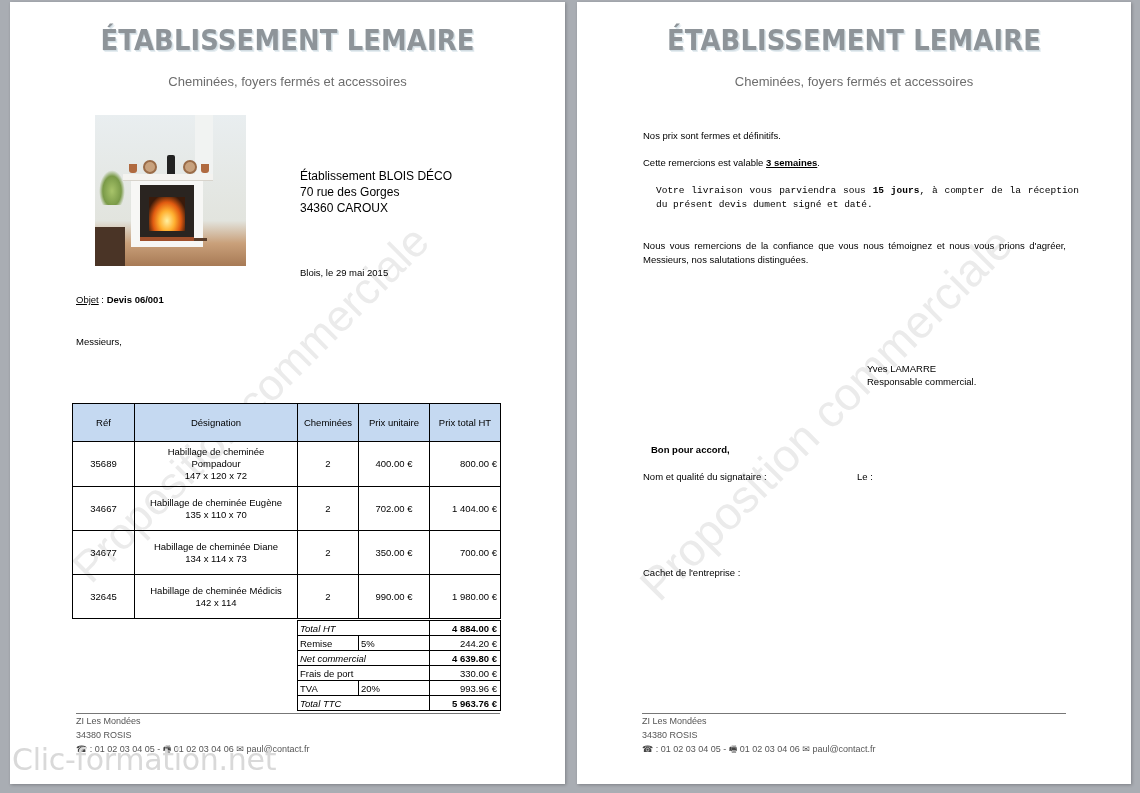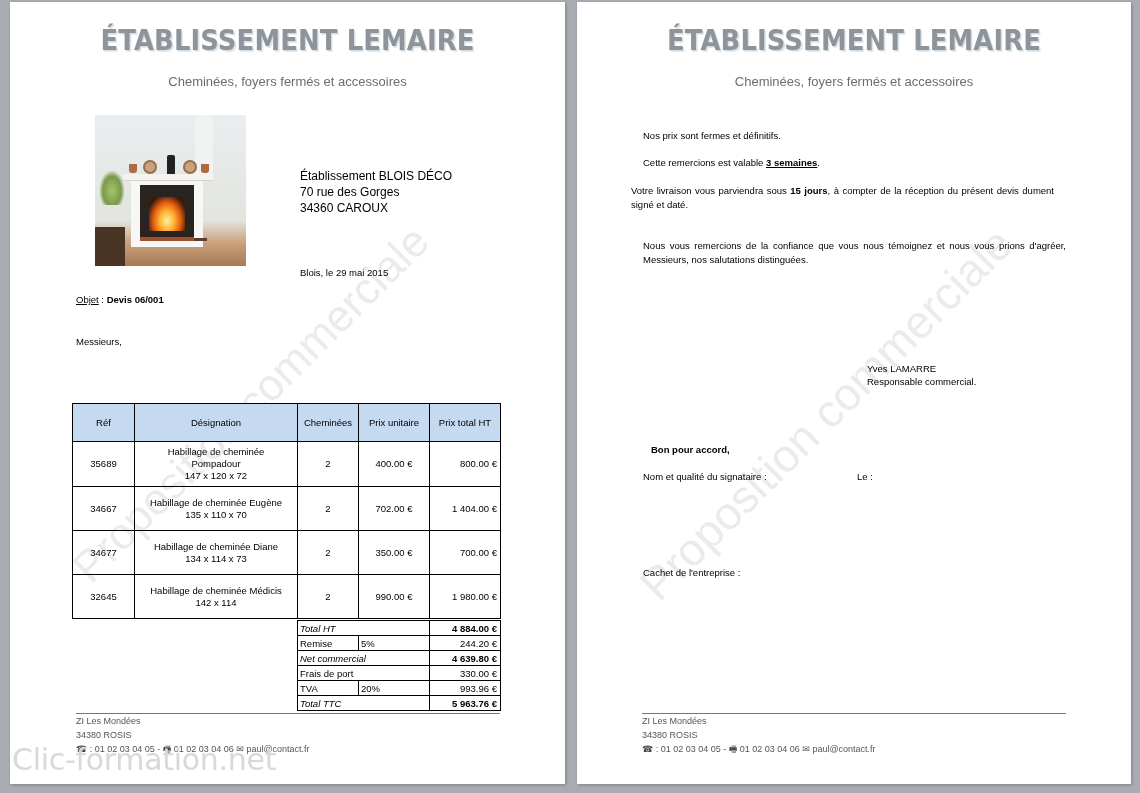--- a/index.html
+++ b/index.html
@@ -240,21 +240,21 @@
 
   <div class="title">ÉTABLISSEMENT LEMAIRE</div>
   <div class="subtitle">Cheminées, foyers fermés et accessoires</div>
 
   <div class="abs small" style="left:66px; top:128px;">Nos prix sont fermes et définitifs.</div>
 
   <div class="abs small" style="left:66px; top:155px;">
     <span>Cette remercions est valable </span><b><u>3 semaines</u></b><span>.</span>
   </div>
 
-  <div class="abs small justify" style="left:54px; top:182px; width:423px; line-height:14px;">
+  <div class="abs small justify" style="left:79px; top:182px; width:423px; line-height:14px;font-family:Liberation Mono, monospace;">
     <span>Votre livraison vous parviendra sous </span><b>15 jours</b><span>, à compter de la réception du présent devis dument signé et daté.</span>
   </div>
 
   <div class="abs small justify" style="left:66px; top:237px; width:423px; line-height:14px;">Nous vous remercions de la confiance que vous nous témoignez et nous vous prions d'agréer, Messieurs, nos salutations distinguées.</div>
 
   <div class="abs small" style="left:290px; top:360px; line-height:13px;">
     <div>Yves LAMARRE</div>
     <div>Responsable commercial.</div>
   </div>
 

